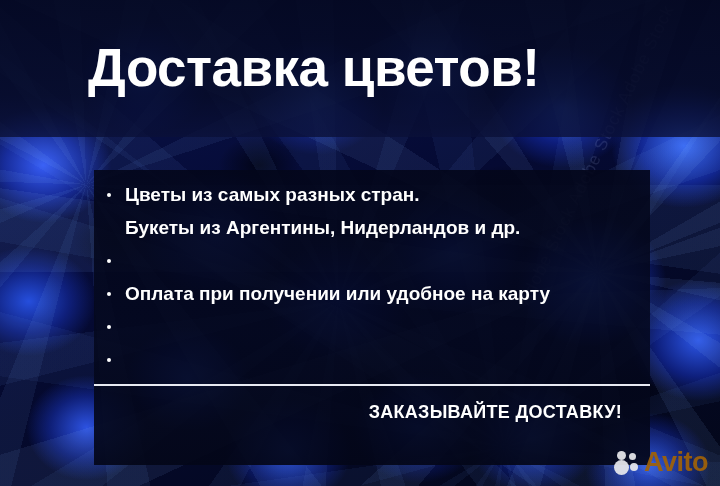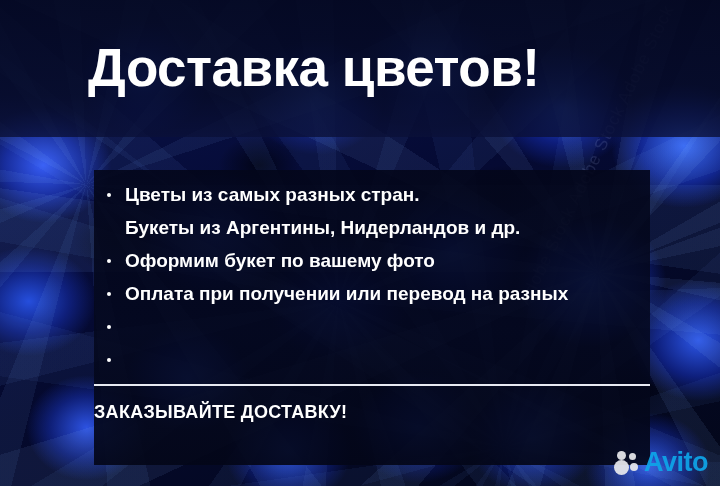--- a/index.html
+++ b/index.html
@@ -156,24 +156,24 @@
   .divider {
     position: absolute;
     left: 0px;
     top: 214px;
     width: 556px;
     height: 2px;
     background: #e8eaf2;
   }
   .cta {
     position: absolute;
-    left: 0;
+    left: 12px;
     top: 228px;
     width: 516px;
-    text-align: left;
+    text-align: right;
   }
   .cta .line {
     font-size: 18px;
     font-weight: 700;
     color: #ffffff;
     letter-spacing: .3px;
     line-height: 28px;
     white-space: nowrap;
   }
 
@@ -198,21 +198,21 @@
     border-radius: 50%;
     background: #e9eaee;
   }
   .avito .marks i.c1 { left: 0;    top: 9px;  width: 15px; height: 15px; }
   .avito .marks i.c2 { left: 3px;  top: 0;    width: 9px;  height: 9px; }
   .avito .marks i.c3 { left: 15px; top: 2px;  width: 7px;  height: 7px; }
   .avito .marks i.c4 { left: 16px; top: 12px; width: 8px;  height: 8px; }
   .avito .word {
     font-size: 27px;
     font-weight: 700;
-    color: #0ea5e9;
+    color: #a16207;
     letter-spacing: -0.5px;
     line-height: 1;
   }
 </style>
 </head>
 <body>
 
 <div class="banner">
 
   <div class="photo"></div>
@@ -227,25 +227,24 @@
       <li class="row">
         <span class="dot"></span>
         <span class="txt">Цветы из самых разных стран.</span>
       </li>
       <li class="row sub">
 
         <span class="txt">Букеты из Аргентины, Нидерландов и др.</span>
       </li>
       <li class="row">
         <span class="dot"></span>
-        <span class="txt">Оформим букет по вашему фото</span>
-      </li>
-      <li class="row">
-        <span class="dot"></span>
-        <span class="txt">Оплата при получении или перевод на разных</span>
+      </li>
+      <li class="row">
+        <span class="dot"></span>
+        <span class="txt">Оплата при получении или удобное на карту</span>
       </li>
       <li class="row">
         <span class="dot"></span>
       </li>
       <li class="row">
         <span class="dot"></span>
       </li>
     </ul>
 
     <div class="divider"></div>

